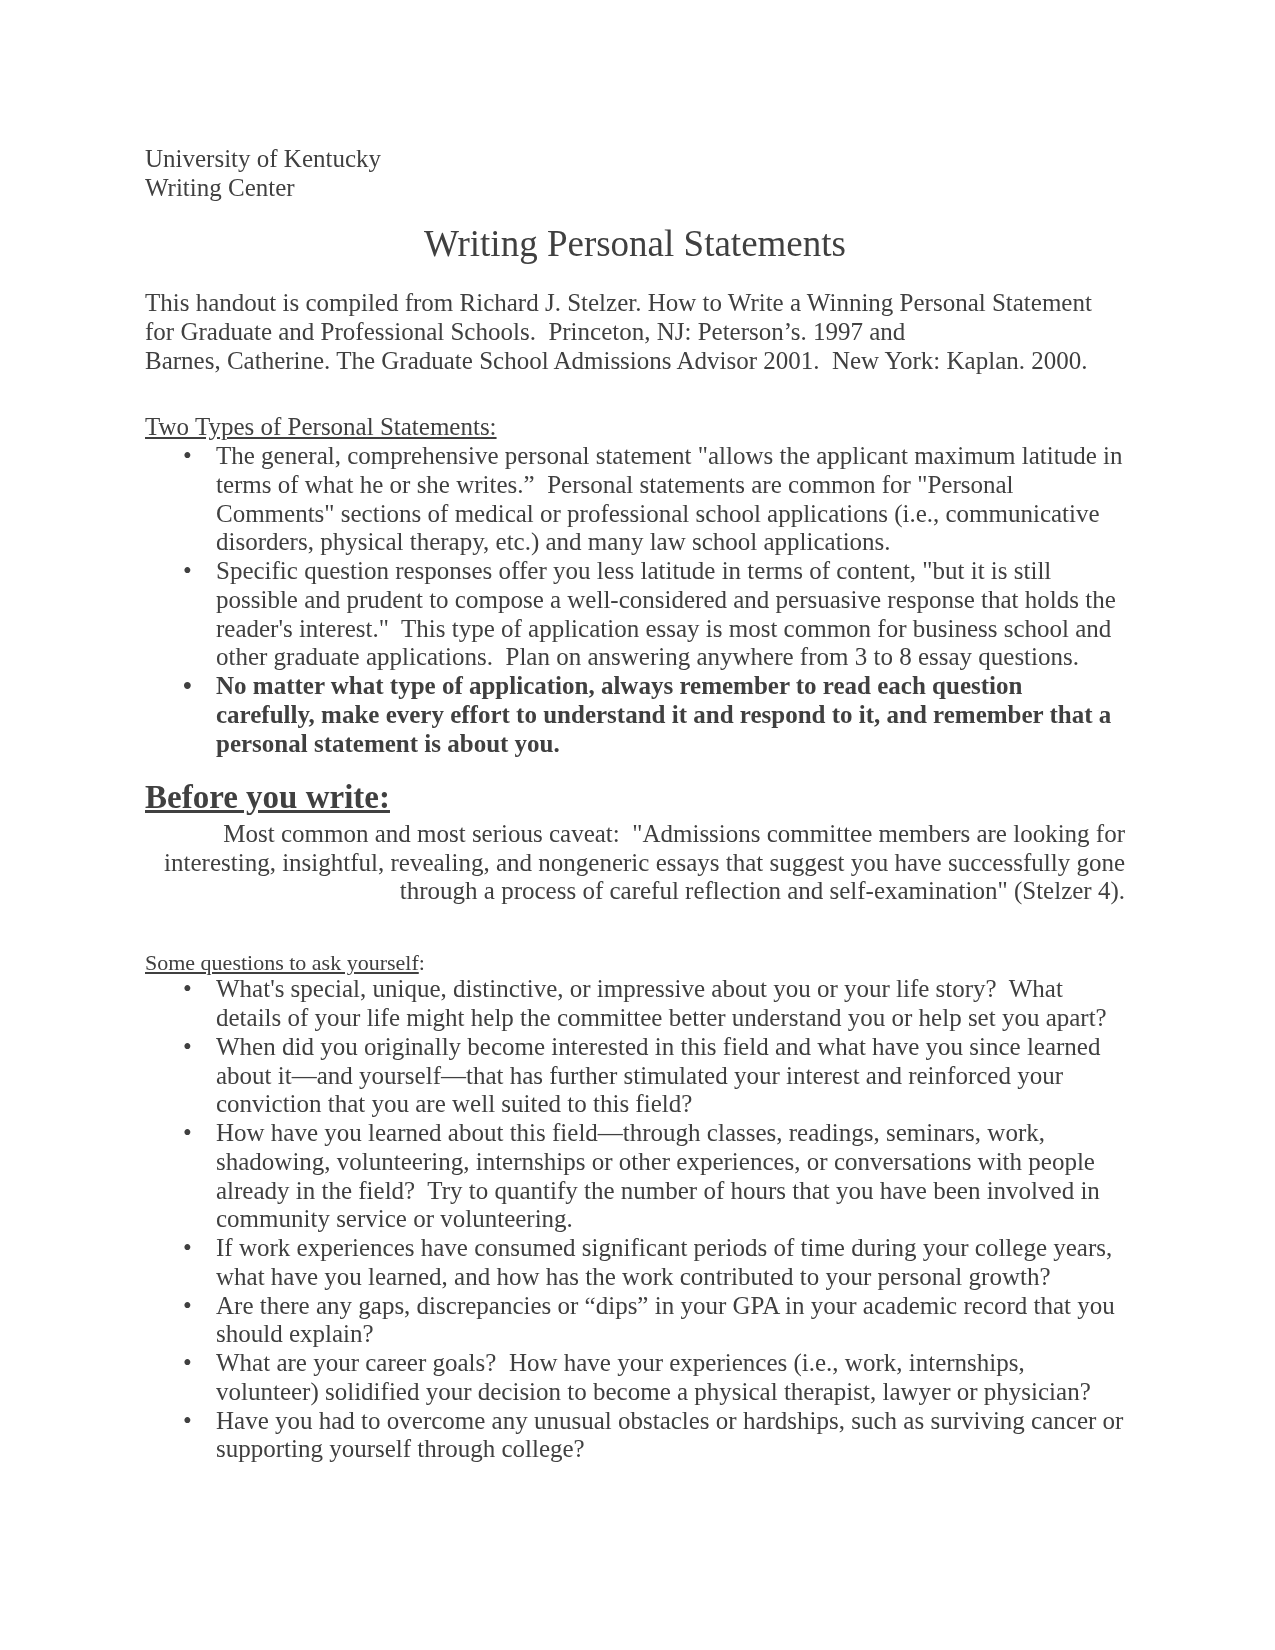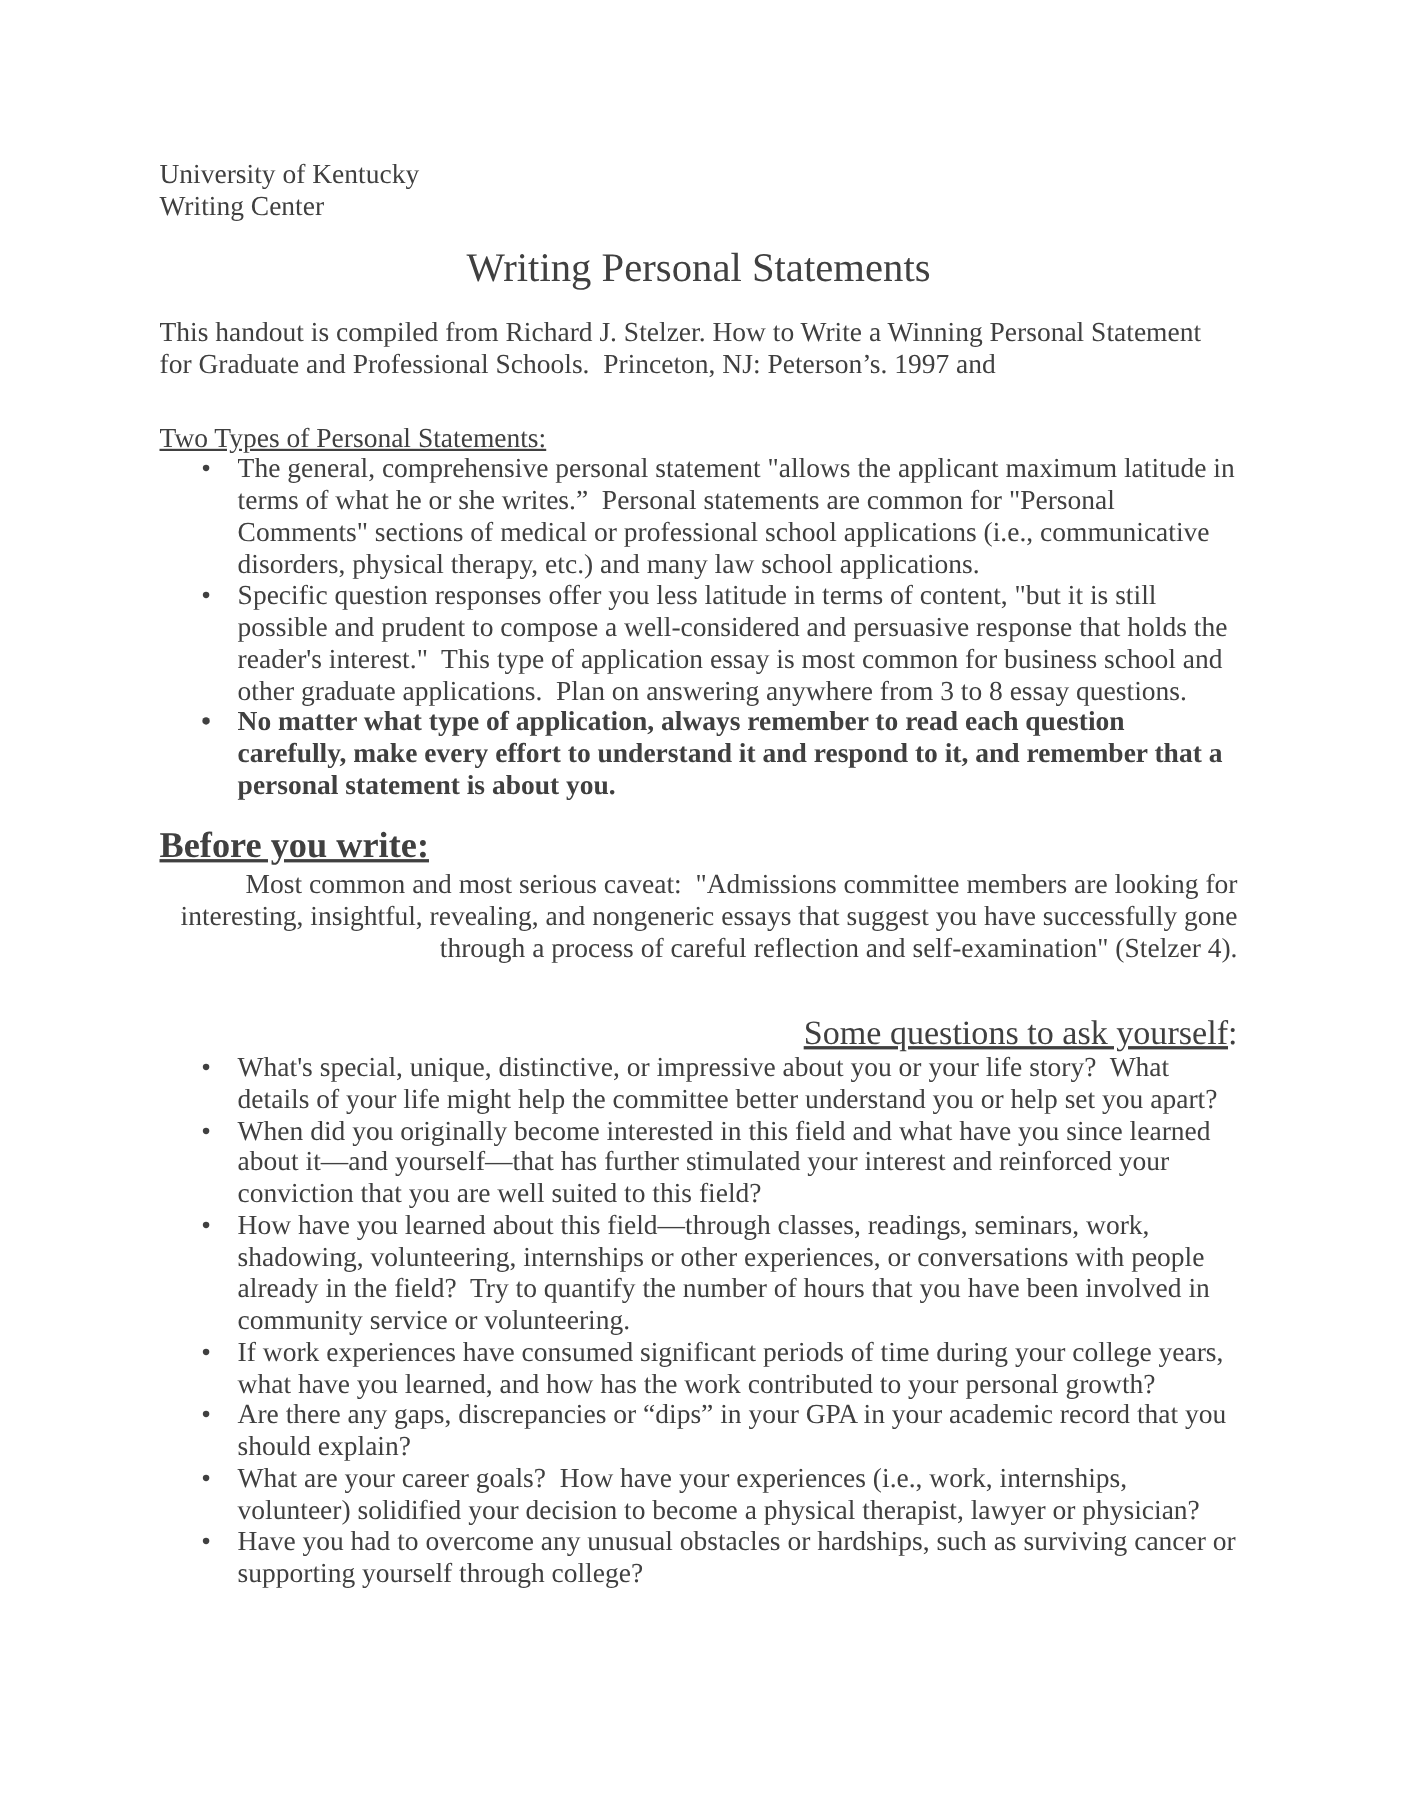--- a/index.html
+++ b/index.html
@@ -73,43 +73,43 @@
     font-size: 33px;
     font-weight: bold;
     line-height: 1.2;
   }
   p.caveat {
     margin: 2px 0 0 0;
     text-align: right;
   }
   h3.questions-heading {
     margin: 44px 0 0 0;
-    font-size: 31px;
+    font-size: 22px;
     font-weight: normal;
     line-height: 1.15;
-    text-align: right;
   }
 </style>
 </head>
 <body>
 
 <div class="page">
 
   <div class="doc-header">
     <div class="col left">
       <div class="text">University of Kentucky</div>
       <div class="text">Writing Center</div>
     </div>
   </div>
 
   <h1 class="doc-title text">Writing Personal Statements</h1>
 
   <p class="intro">
     <span class="text">This handout is compiled from Richard J. Stelzer. How to Write a Winning Personal Statement</span><br>
     <span class="text">for Graduate and Professional Schools.  Princeton, NJ: Peterson’s. 1997 and</span><br>
+    <span class="text">Barnes, Catherine. The Graduate School Admissions Advisor 2001.  New York: Kaplan. 2000.</span>
   </p>
 
   <h3 class="sub-heading"><span class="underlined text">Two Types of Personal Statements:</span></h3>
 
   <ul class="bullet-list">
     <li class="text">The general, comprehensive personal statement "allows the applicant maximum latitude in terms of what he or she writes.”  Personal statements are common for "Personal Comments" sections of medical or professional school applications (i.e., communicative disorders, physical therapy, etc.) and many law school applications.</li>
     <li class="text">Specific question responses offer you less latitude in terms of content, "but it is still possible and prudent to compose a well-considered and persuasive response that holds the reader's interest."  This type of application essay is most common for business school and other graduate applications.  Plan on answering anywhere from 3 to 8 essay questions.</li>
     <li class="text bold-item">No matter what type of application, always remember to read each question carefully, make every effort to understand it and respond to it, and remember that a personal statement is about you.</li>
   </ul>
 

